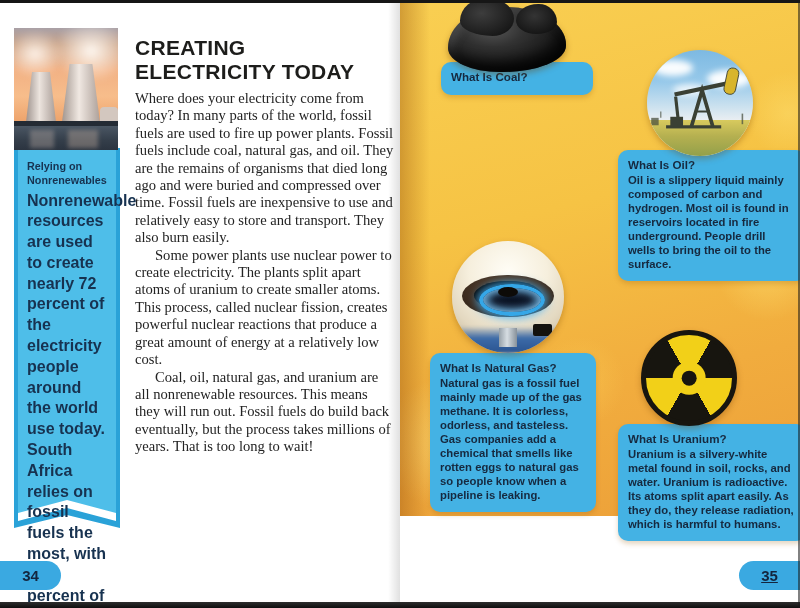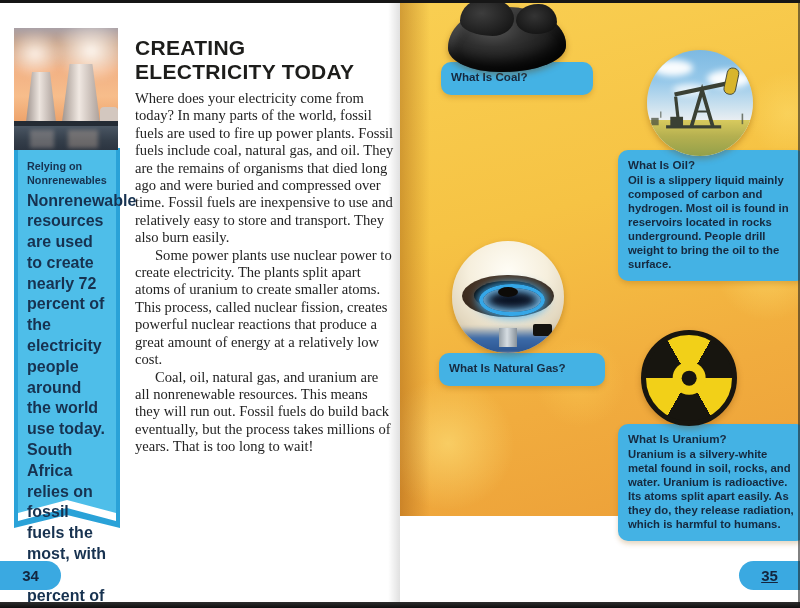--- a/index.html
+++ b/index.html
@@ -66,21 +66,21 @@
         font-weight:bold;font-size:15px;color:#13253e;}
   .pill-left{left:0;border-radius:0 15px 15px 0;}
   .pill-right{right:0;border-radius:15px 0 0 15px;text-decoration:underline;}
   
   .fact-box{position:absolute;background:#44b2e4;border-radius:10px;color:#16293f;
         padding:8px 10px 10px;z-index:2;box-shadow:0 3px 5px rgba(150,90,10,0.25);}
   .fb-title{font-weight:bold;font-size:11.6px;line-height:1.25;margin-bottom:1px;}
   .fb-body{font-size:11.3px;line-height:1.24;font-weight:600;}
   .box-coal{left:41px;top:62px;width:132px;}
   .box-oil{left:218px;top:150px;width:168px;}
-  .box-gas{left:39px;top:353px;width:146px;}
+  .box-gas{left:30px;top:353px;width:146px;}
   .box-uranium{left:218px;top:424px;width:168px;}
   
   .coal-img{position:absolute;left:48px;top:7px;width:118px;height:65px;z-index:3;
         background:radial-gradient(ellipse at 38% 32%,#575757 0%,#323232 30%,#1a1a1a 62%,#0d0d0d 100%);
         border-radius:48% 52% 55% 45% / 65% 60% 42% 38%;
         box-shadow:inset -7px -9px 14px rgba(0,0,0,0.85), inset 4px 5px 9px rgba(130,130,130,0.35), 0 3px 6px rgba(110,60,0,0.4);}
   .coal-img::before{content:'';position:absolute;left:10%;top:-14%;width:46%;height:58%;
         background:radial-gradient(ellipse at 40% 40%,#3d3d3d,#161616 80%);
         border-radius:50% 50% 40% 60% / 60% 55% 45% 40%;}
   .coal-img::after{content:'';position:absolute;right:8%;top:-4%;width:34%;height:46%;
@@ -191,34 +191,35 @@
         <g transform="rotate(12 80 30)">
           <rect x="74" y="17" width="11" height="25" rx="5" fill="#d8b52c" stroke="#3a4034" stroke-width="0.8"></rect>
         </g>
         <rect x="4" y="64" width="7" height="7" fill="#4a5040" opacity="0.75"></rect>
         <line x1="90" y1="60" x2="90" y2="70" stroke="#4a5040" stroke-width="1.5" opacity="0.75"></line>
         <line x1="13" y1="58" x2="13" y2="64" stroke="#4a5040" stroke-width="1.2" opacity="0.7"></line>
       </svg>
     </div>
     <div class="fact-box box-oil">
       <div class="fb-title">What Is Oil?</div>
-      <div class="fb-body">Oil is a slippery liquid mainly composed of carbon and hydrogen. Most oil is found in reservoirs located in rocks underground. People drill weight to bring the oil to the surface.</div>
+      <div class="fb-body">Oil is a slippery liquid mainly composed of carbon and hydrogen. Most oil is found in reservoirs located in fire underground. People drill wells to bring the oil to the surface.</div>
     </div>
 
     <div class="circle-img gas-img">
       <div class="gb-blue"></div>
       <div class="gb-ring-outer"></div>
       <div class="gb-ring-inner"></div>
       <div class="gb-flame"></div>
       <div class="gb-cap"></div>
       <div class="gb-cyl"></div>
       <div class="gb-reg"></div>
     </div>
     <div class="fact-box box-gas">
       <div class="fb-title">What Is Natural Gas?</div>
+      <div class="fb-body">Natural gas is a fossil fuel mainly made up of the gas methane. It is colorless, odorless, and tasteless. Gas companies add a chemical that smells like rotten eggs to natural gas so people know when a pipeline is leaking.</div>
     </div>
 
     <div class="rad-img">
       <div class="rad-center">
         <div class="rad-dot"></div>
       </div>
     </div>
     <div class="fact-box box-uranium">
       <div class="fb-title">What Is Uranium?</div>
       <div class="fb-body">Uranium is a silvery-white metal found in soil, rocks, and water. Uranium is radioactive. Its atoms split apart easily. As they do, they release radiation, which is harmful to humans.</div>

